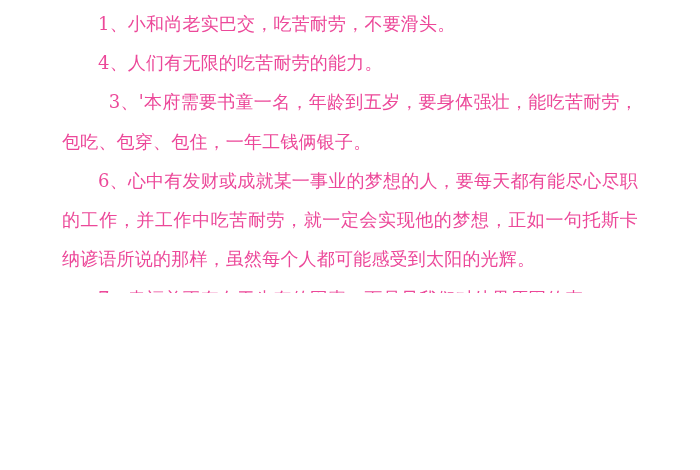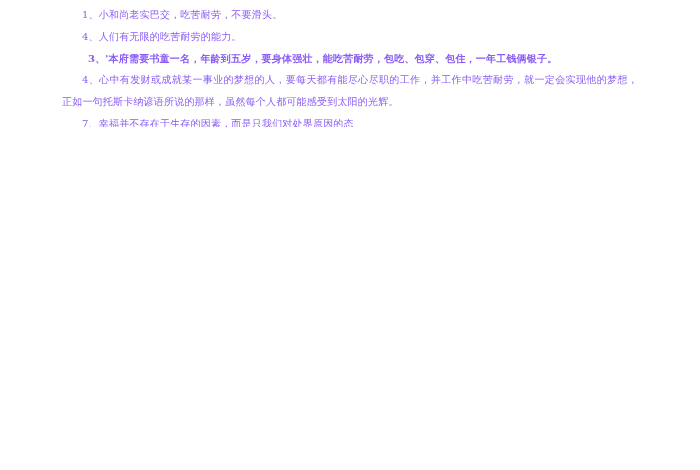--- a/index.html
+++ b/index.html
@@ -18,42 +18,41 @@
     width: 700px;
     height: 470px;
     background: #ffffff;
     box-sizing: border-box;
     padding: 4px 62px 0 62px;
   }
   .doc-body {
     width: 100%;
   }
   .para {
-    font-size: 10px;
+    font-size: 18px;
     line-height: 2.18;
-    color: #8b5cf6;
+    color: #ec4899;
     text-align: justify;
     text-justify: inter-ideograph;
     margin: 0;
     letter-spacing: 0.2px;
     text-indent: 2em;
   }
   .para.wide-indent {
     text-indent: 2.6em;
-    font-weight: bold;
   }
   .clipped {
     overflow: hidden;
     height: 14px;
   }
 </style>
 </head>
 <body>
 
 <div class="page">
   <div class="doc-body">
     <p class="para">1、小和尚老实巴交，吃苦耐劳，不要滑头。</p>
     <p class="para">4、人们有无限的吃苦耐劳的能力。</p>
     <p class="para wide-indent">3、'本府需要书童一名，年龄到五岁，要身体强壮，能吃苦耐劳，包吃、包穿、包住，一年工钱俩银子。</p>
-    <p class="para">4、心中有发财或成就某一事业的梦想的人，要每天都有能尽心尽职的工作，并工作中吃苦耐劳，就一定会实现他的梦想，正如一句托斯卡纳谚语所说的那样，虽然每个人都可能感受到太阳的光辉。</p>
+    <p class="para">6、心中有发财或成就某一事业的梦想的人，要每天都有能尽心尽职的工作，并工作中吃苦耐劳，就一定会实现他的梦想，正如一句托斯卡纳谚语所说的那样，虽然每个人都可能感受到太阳的光辉。</p>
     <p class="para clipped">7、幸福并不存在于生存的因素，而是只我们对处界原因的态</p>
   </div>
 </div>
 
 </body></html>

